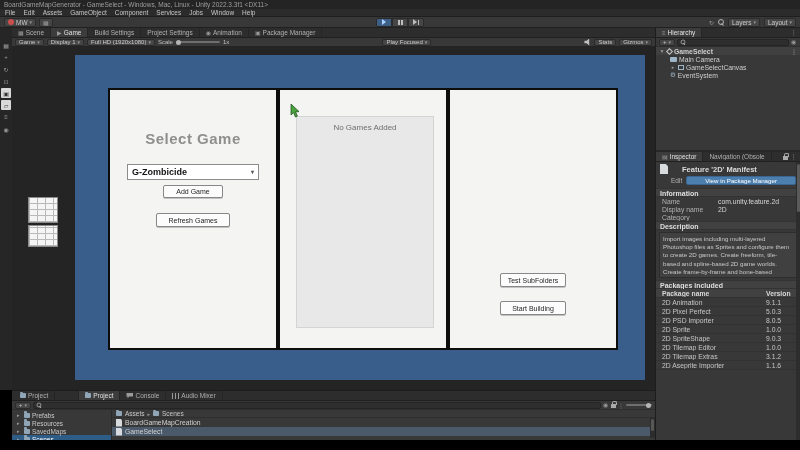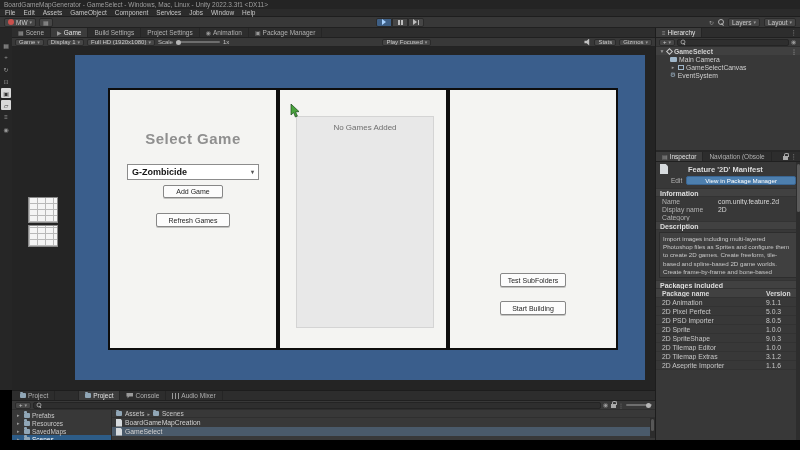--- a/index.html
+++ b/index.html
@@ -114,21 +114,21 @@
   .icon-diamond { width:5px; height:5px; border:1px solid #c9c9c9; transform:rotate(45deg); flex:none; }
   .icon-cam { width:7px; height:5px; background:#9fb6c9; border-radius:1px; flex:none; }
   .icon-canvas { width:6px; height:5px; border:1px solid #9fb6c9; flex:none; }
   .icon-gear { font-size:6.5px; color:#9fb6c9; line-height:1; }
 
   .insp { flex:1; display:flex; flex-direction:column; position:relative; overflow:hidden; font-size:6.8px; }
   .tab .trunc { max-width:58px; overflow:hidden; white-space:nowrap; }
   .icon-lock { position:relative; width:5px; height:4px; background:#aaa; margin-top:2px; flex:none; }
   .icon-lock::before { content:""; position:absolute; top:-3px; left:1px; width:3px; height:3px;
     border:1px solid #aaa; border-bottom:none; border-radius:2px 2px 0 0; }
-  .feature-row { display:flex; gap:20px; align-items:center; padding:2px 4px; }
+  .feature-row { display:flex; gap:14px; align-items:center; padding:2px 4px; }
   .icon-page { width:8px; height:10px; background:#d7dbde; flex:none;
     clip-path:polygon(0 0, 72% 0, 100% 22%, 100% 100%, 0 100%); }
   .feature-title { font-size:7.5px; font-weight:bold; color:#dcdcdc; }
   .actions-row { display:flex; gap:4px; align-items:center; padding:0 4px 3px 15px; }
   .link-btn { color:#b5b5b5; font-size:6.5px; }
   .blue-btn { flex:1; height:9px; background:#4d7fae; color:#fff; font-size:6.2px; display:flex;
     align-items:center; justify-content:center; border-radius:2px; border:1px solid #3a6591; white-space:nowrap; }
   .section-h { height:9px; line-height:9px; font-weight:bold; color:#dedede; padding-left:4px;
     background:#414141; border-top:1px solid #333; border-bottom:1px solid #333; font-size:7px; flex:none; }
   .kv { display:flex; height:8px; align-items:center; padding-left:6px; }

